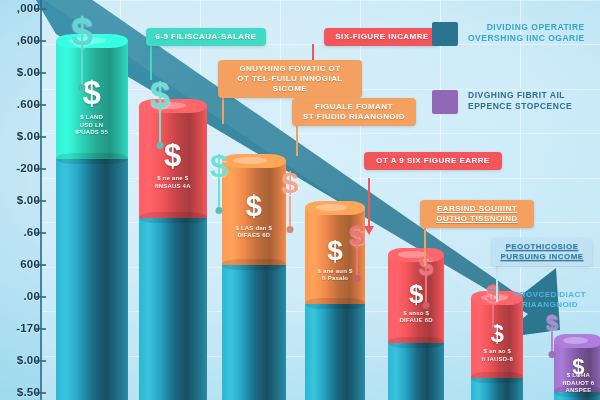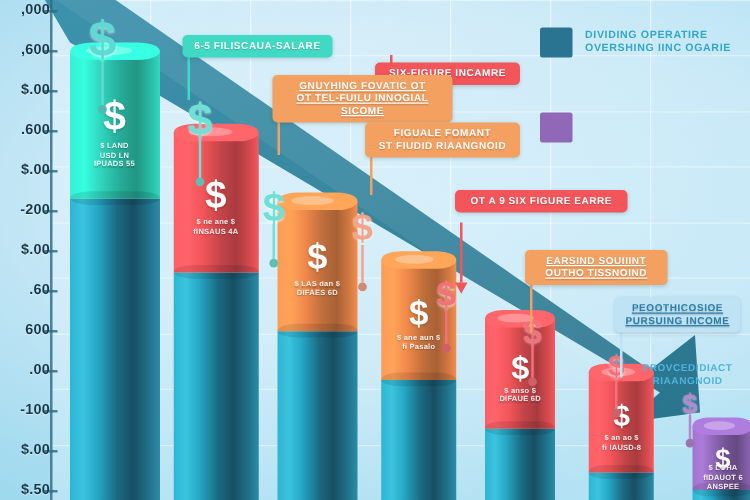--- a/index.html
+++ b/index.html
@@ -172,21 +172,21 @@
       <div class="ylab" style="top: 168px;">-200</div>
       <div class="ytick" style="top: 200px;"></div>
       <div class="ylab" style="top: 200px;">$.00</div>
       <div class="ytick" style="top: 232px;"></div>
       <div class="ylab" style="top: 232px;">.60</div>
       <div class="ytick" style="top: 264px;"></div>
       <div class="ylab" style="top: 264px;">600</div>
       <div class="ytick" style="top: 296px;"></div>
       <div class="ylab" style="top: 296px;">.00</div>
       <div class="ytick" style="top: 328px;"></div>
-      <div class="ylab" style="top: 328px;">-100</div>
+      <div class="ylab" style="top: 328px;">-170</div>
       <div class="ytick" style="top: 360px;"></div>
       <div class="ylab" style="top: 360px;">$.00</div>
       <div class="ytick" style="top: 392px;"></div>
       <div class="ylab" style="top: 392px;">$.50</div>
     </div>
 
   <div id="bars">
       <div class="bar" style="left: 55.5714px; width: 72px; height: 358.68px;">
         <div class="body-lo" style="height: 240.68px;"></div>
         <div class="body-hi" style="height: 118px; background: linear-gradient(90deg, rgb(53, 240, 212) 0%, rgb(55, 253, 223) 16%, rgb(47, 214, 189) 34%, rgb(38, 171, 151) 56%, rgb(33, 150, 132) 74%, rgb(41, 188, 166) 90%, rgb(48, 218, 193) 100%);">
@@ -308,44 +308,46 @@
         <div class="pin-glyph" style="top: 0px; font-size: 22px; color: rgb(180, 136, 207); text-shadow: rgba(255, 255, 255, 0.55) 0px 1px 2px;">$</div>
         <div class="pin-stem" style="top: 20.24px; height: 19.6px; background: rgb(180, 136, 207);"></div>
         <div class="pin-knob" style="top: 39.28px; background: rgb(153, 116, 176);"></div>
       </div>
     </div>
 
   <div id="callouts">
       <div class="leader" style="left: 150px; top: 44px; height: 36px; background: rgb(63, 217, 196);"></div>
       <div class="callout" style="left: 146px; top: 28px; width: 104px; background: rgb(63, 217, 196);">6-5 FILISCAUA-SALARE</div>
       <div class="leader" style="left: 312px; top: 44px; height: 32px; background: rgb(242, 85, 90);"></div>
-      <div class="callout" style="left: 300px; top: 28px; width: 100px; background: rgb(242, 85, 90); margin-top: 22px;">SIX-FIGURE INCAMRE</div>
+      <div class="callout" style="left: 324px; top: 28px; width: 100px; background: rgb(242, 85, 90);">SIX-FIGURE INCAMRE</div>
       <div class="leader" style="left: 222px; top: 82px; height: 42px; background: rgb(243, 160, 97);"></div>
-      <div class="callout" style="left: 218px; top: 60px; width: 128px; background: rgb(243, 160, 97); text-decoration: underline;">GNUYHING FOVATIC OT
+      <div class="callout" style="left: 218px; top: 60px; width: 128px; background: rgb(243, 160, 97);">GNUYHING FOVATIC OT
 OT TEL-FUILU INNOGIAL SICOME</div>
       <div class="leader" style="left: 296px; top: 118px; height: 38px; background: rgb(243, 160, 97);"></div>
       <div class="callout" style="left: 292px; top: 98px; width: 108px; background: rgb(243, 160, 97);">FIGUALE FOMANT
 ST FIUDID RIAANGNOID</div>
       <div class="leader" style="left: 368px; top: 178px; height: 48px; background: rgb(242, 85, 90);"></div>
       <div style="position: absolute; left: 364px; top: 226px; width: 0px; height: 0px; border-left: 5px solid transparent; border-right: 5px solid transparent; border-top: 9px solid rgb(242, 85, 90);"></div>
       <div class="callout" style="left: 364px; top: 152px; width: 122px; background: rgb(242, 85, 90);">OT A 9 SIX FIGURE EARRE</div>
       <div class="leader" style="left: 424px; top: 222px; height: 44px; background: rgb(243, 160, 97);"></div>
       <div class="callout" style="left: 420px; top: 200px; width: 98px; background: rgb(243, 160, 97); text-decoration: underline;">EARSIND SOUIIINT
 OUTHO TISSNOIND</div>
       <div class="leader" style="left: 496px; top: 262px; height: 40px; background: rgb(191, 227, 245);"></div>
       <div class="callout" style="left: 492px; top: 238px; width: 84px; background: rgb(191, 227, 245); color: rgb(46, 127, 168); text-decoration: underline;">PEOOTHICOSIOE
 PURSUING INCOME</div>
       <div class="callout plain" style="left: 500px; top: 288px; width: 92px;">PROVCEDIDIACT
 RIAANGNOID</div>
     </div>
 
   <div class="legend" id="legend" style="left:432px;top:22px;width:168px;height:98px;">
-      <div class="legend-row" style="top: 0px; left: 0px; width: 168px;">
+      <div class="legend-row" style="top: 0px; left: 0px; width: 168px; text-align: right;">
         <div class="legend-swatch" style="background: rgb(42, 115, 145);"></div>
         <div class="legend-text" style="color: rgb(52, 167, 201);">DIVIDING OPERATIRE
 OVERSHING IINC OGARIE</div>
       </div>
       <div class="legend-row" style="top: 68px; left: 0px; width: 168px;">
         <div class="legend-swatch" style="background: rgb(145, 104, 184);"></div>
+        <div class="legend-text" style="color: rgb(47, 111, 146);">DIVGHING FIBRIT AIL
+EPPENCE STOPCENCE</div>
       </div>
     </div>
 
 </div>
 
 </body></html>

